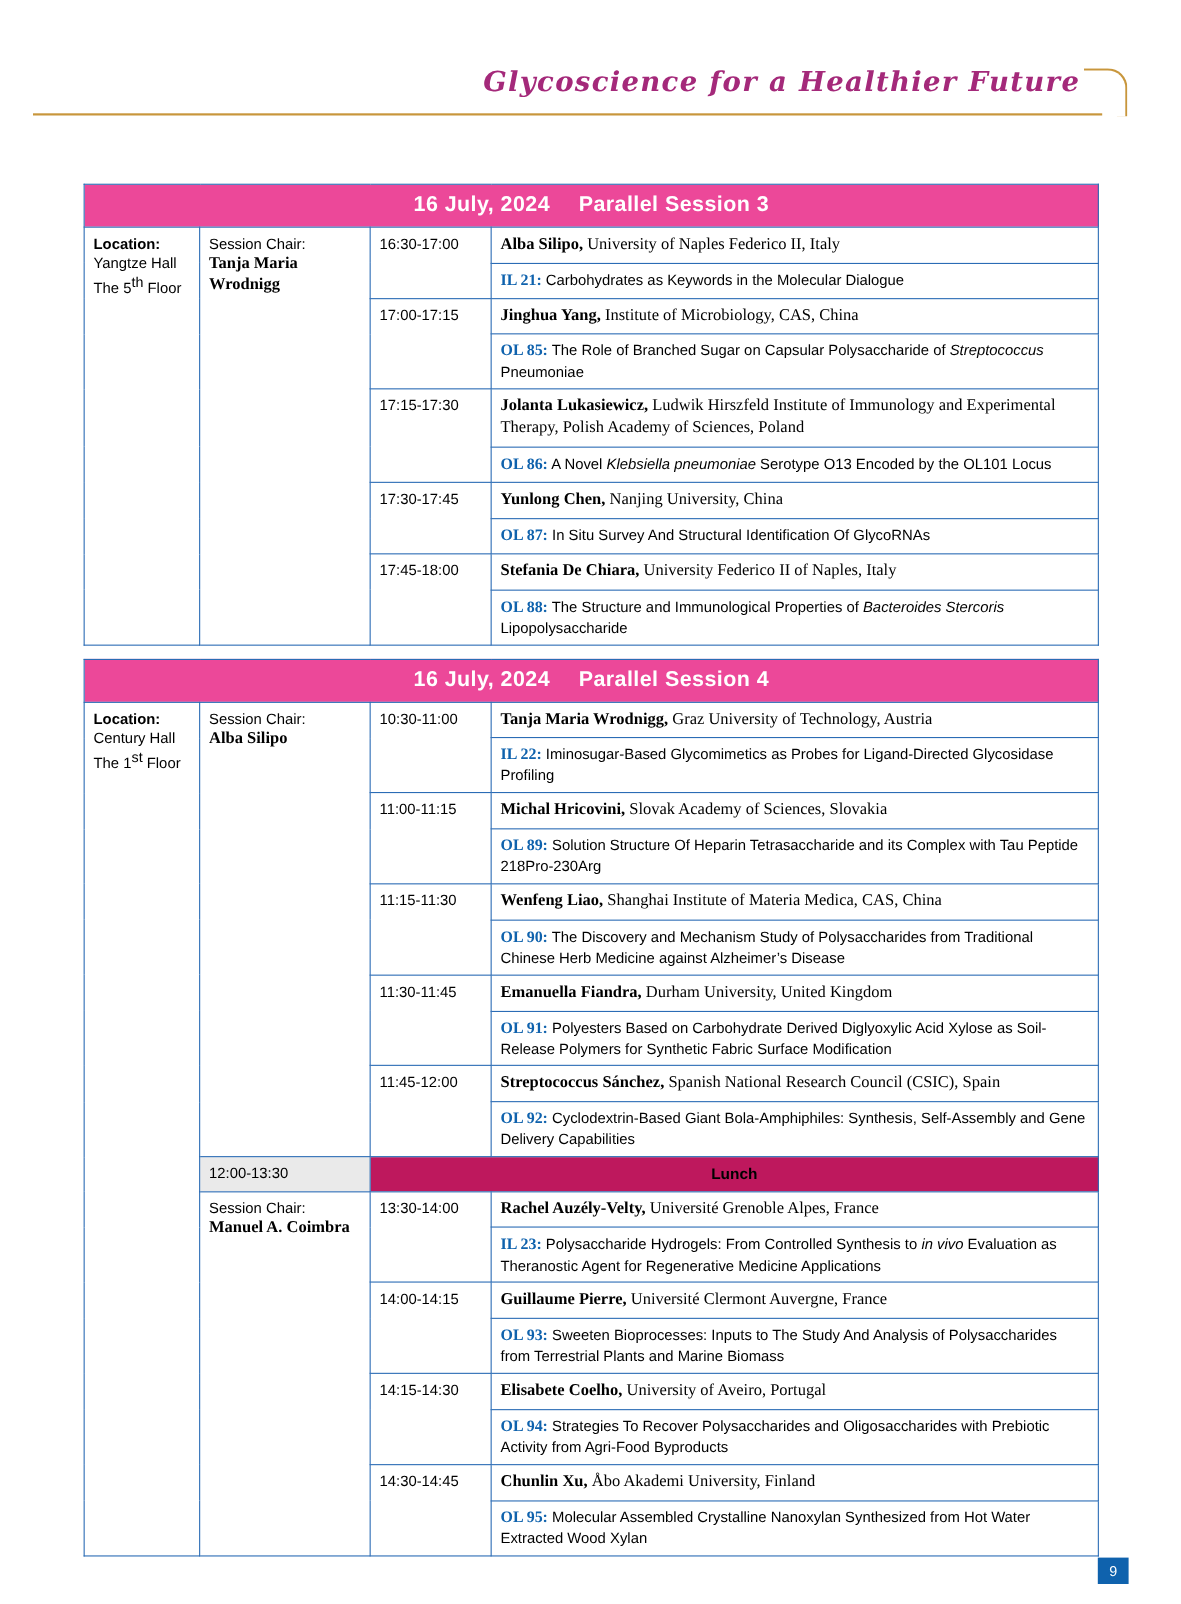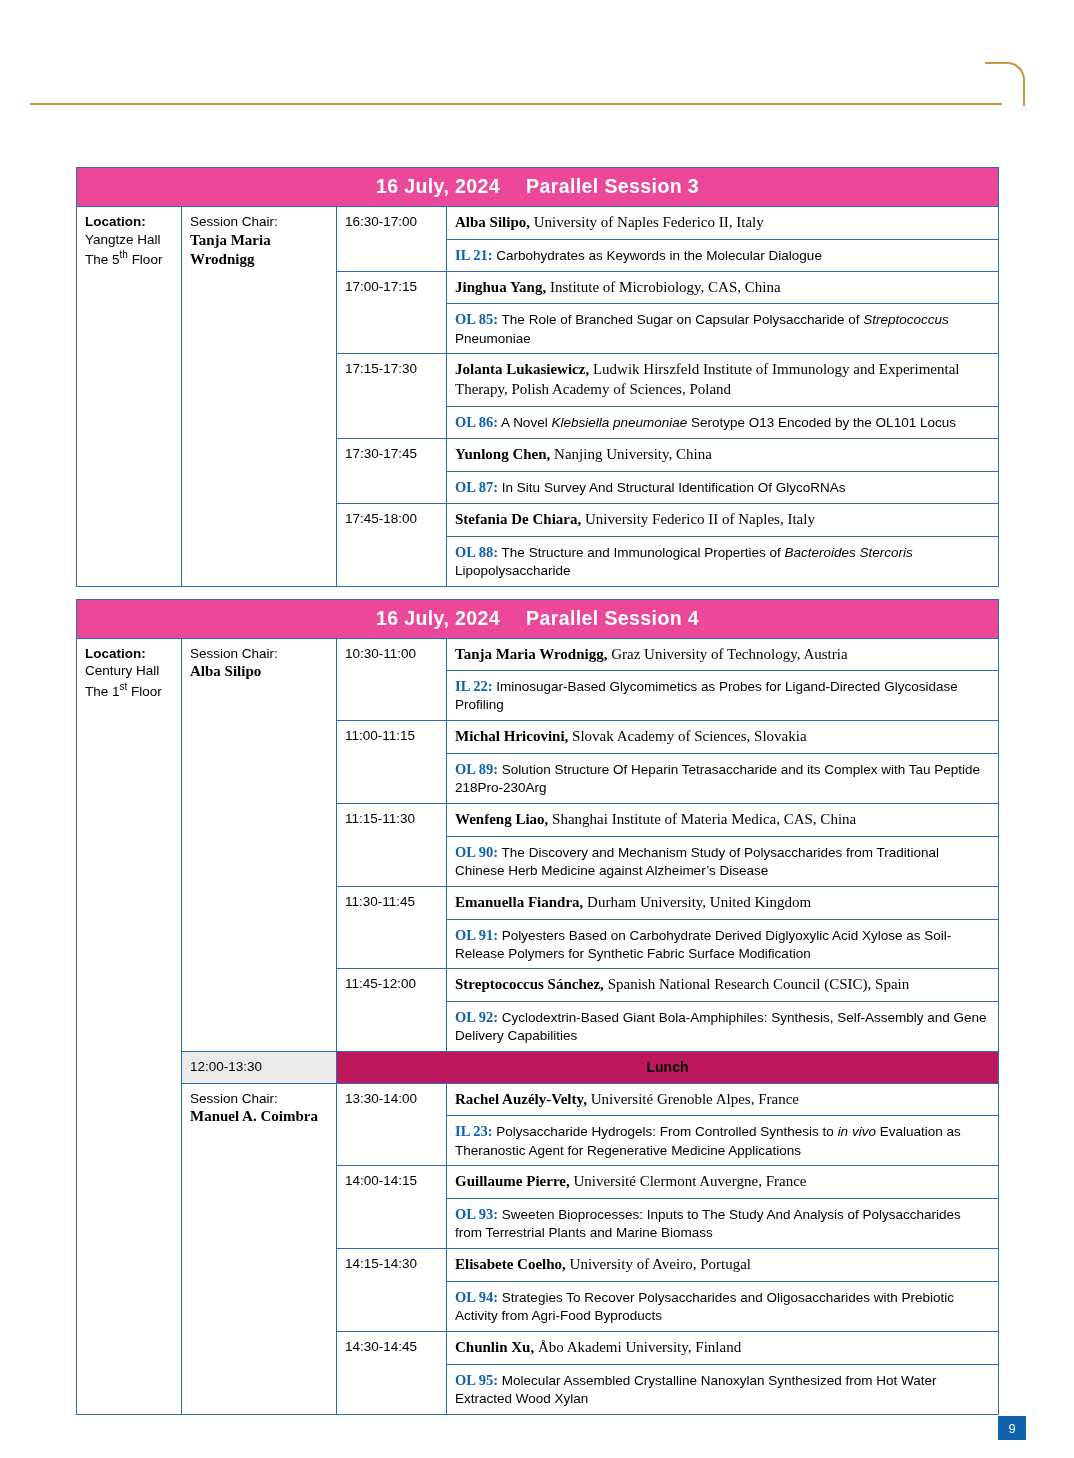--- a/index.html
+++ b/index.html
@@ -146,21 +146,21 @@
     text-align: left;
     padding-left: 10px;
   }
   .lunch-cell {
     background: #be185d;
     text-align: center;
     font-weight: bold;
     font-size: 14px;
     vertical-align: middle;
   }
-  sup { font-size: 10px; vertical-align: super; }
+  sup { font-size: 13px; vertical-align: super; }
 
   
   .page-num {
     position: absolute;
     right: 48px;
     bottom: 18px;
     width: 28px;
     height: 24px;
     background: #0f62ad;
     color: #ffffff;
@@ -169,20 +169,21 @@
     align-items: center;
     justify-content: center;
   }
 </style>
 </head>
 <body>
 
 <div class="page">
 
   <div class="header">
+    <div class="header-title">Glycoscience for a Healthier Future</div>
     <div class="header-rule"></div>
     <div class="header-curve"></div>
   </div>
 
   <table class="sched">
     <colgroup>
       <col style="width:105px">
       <col style="width:155px">
       <col style="width:110px">
       <col style="width:552px">

